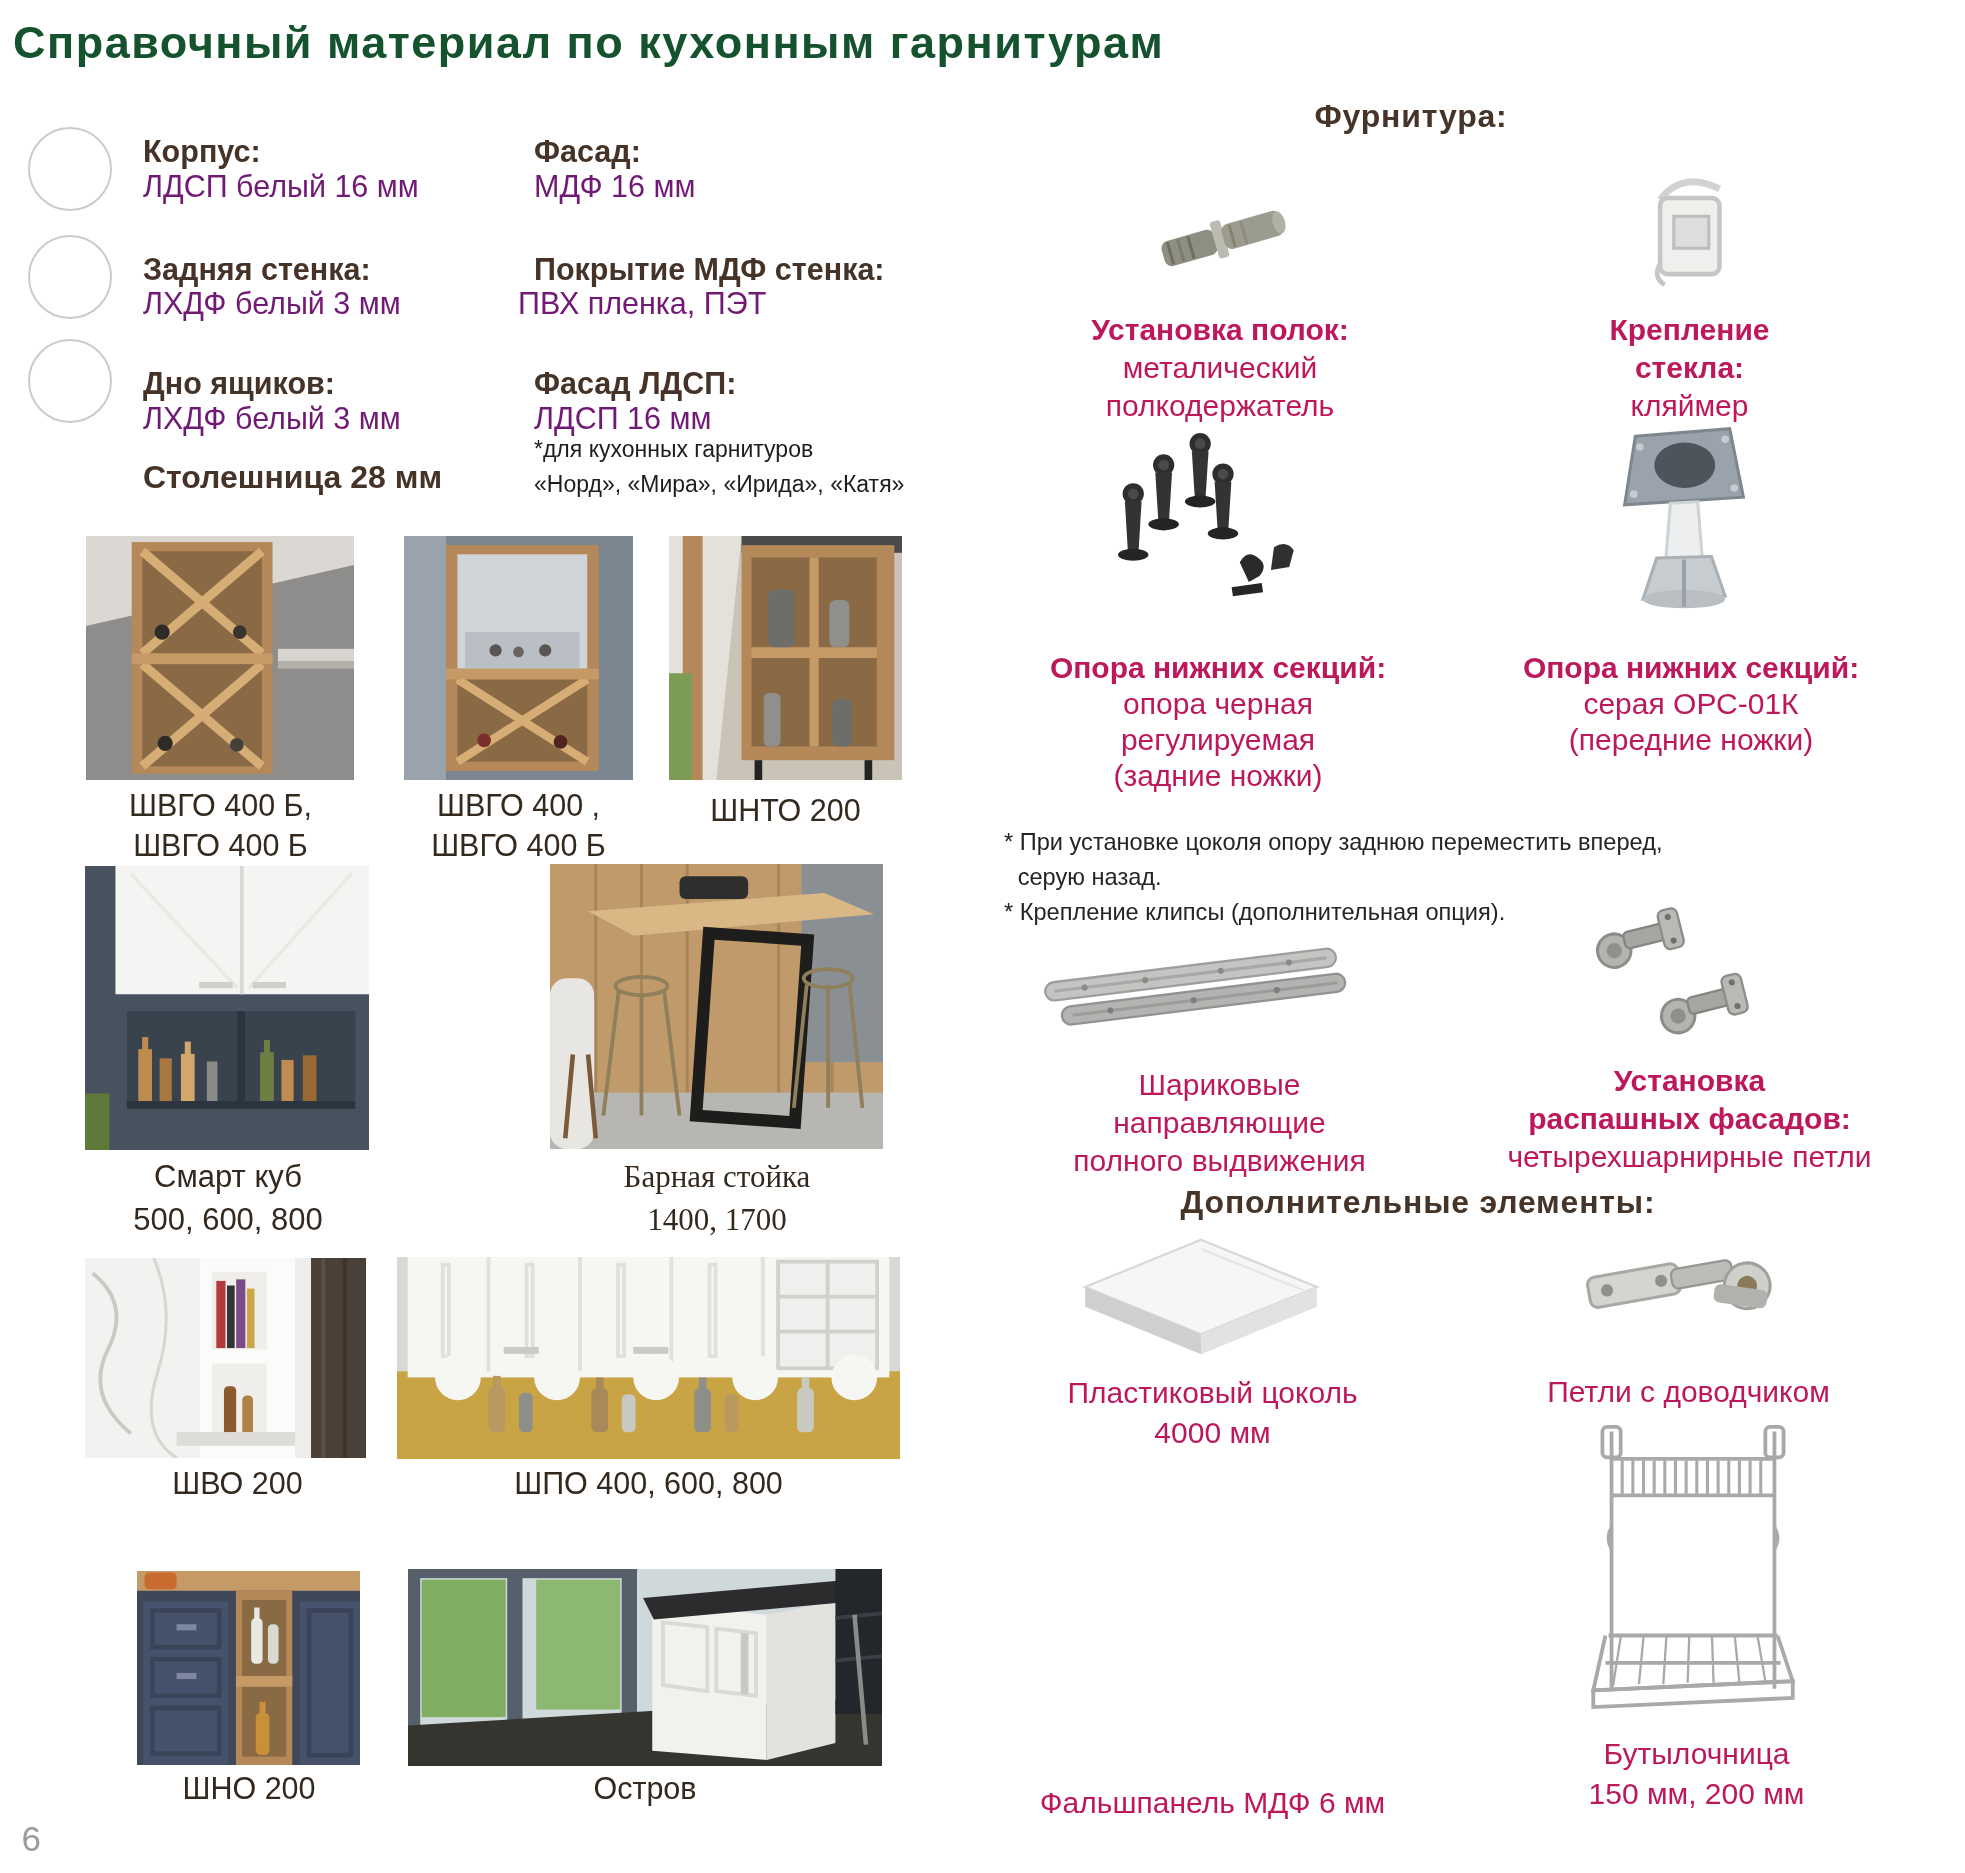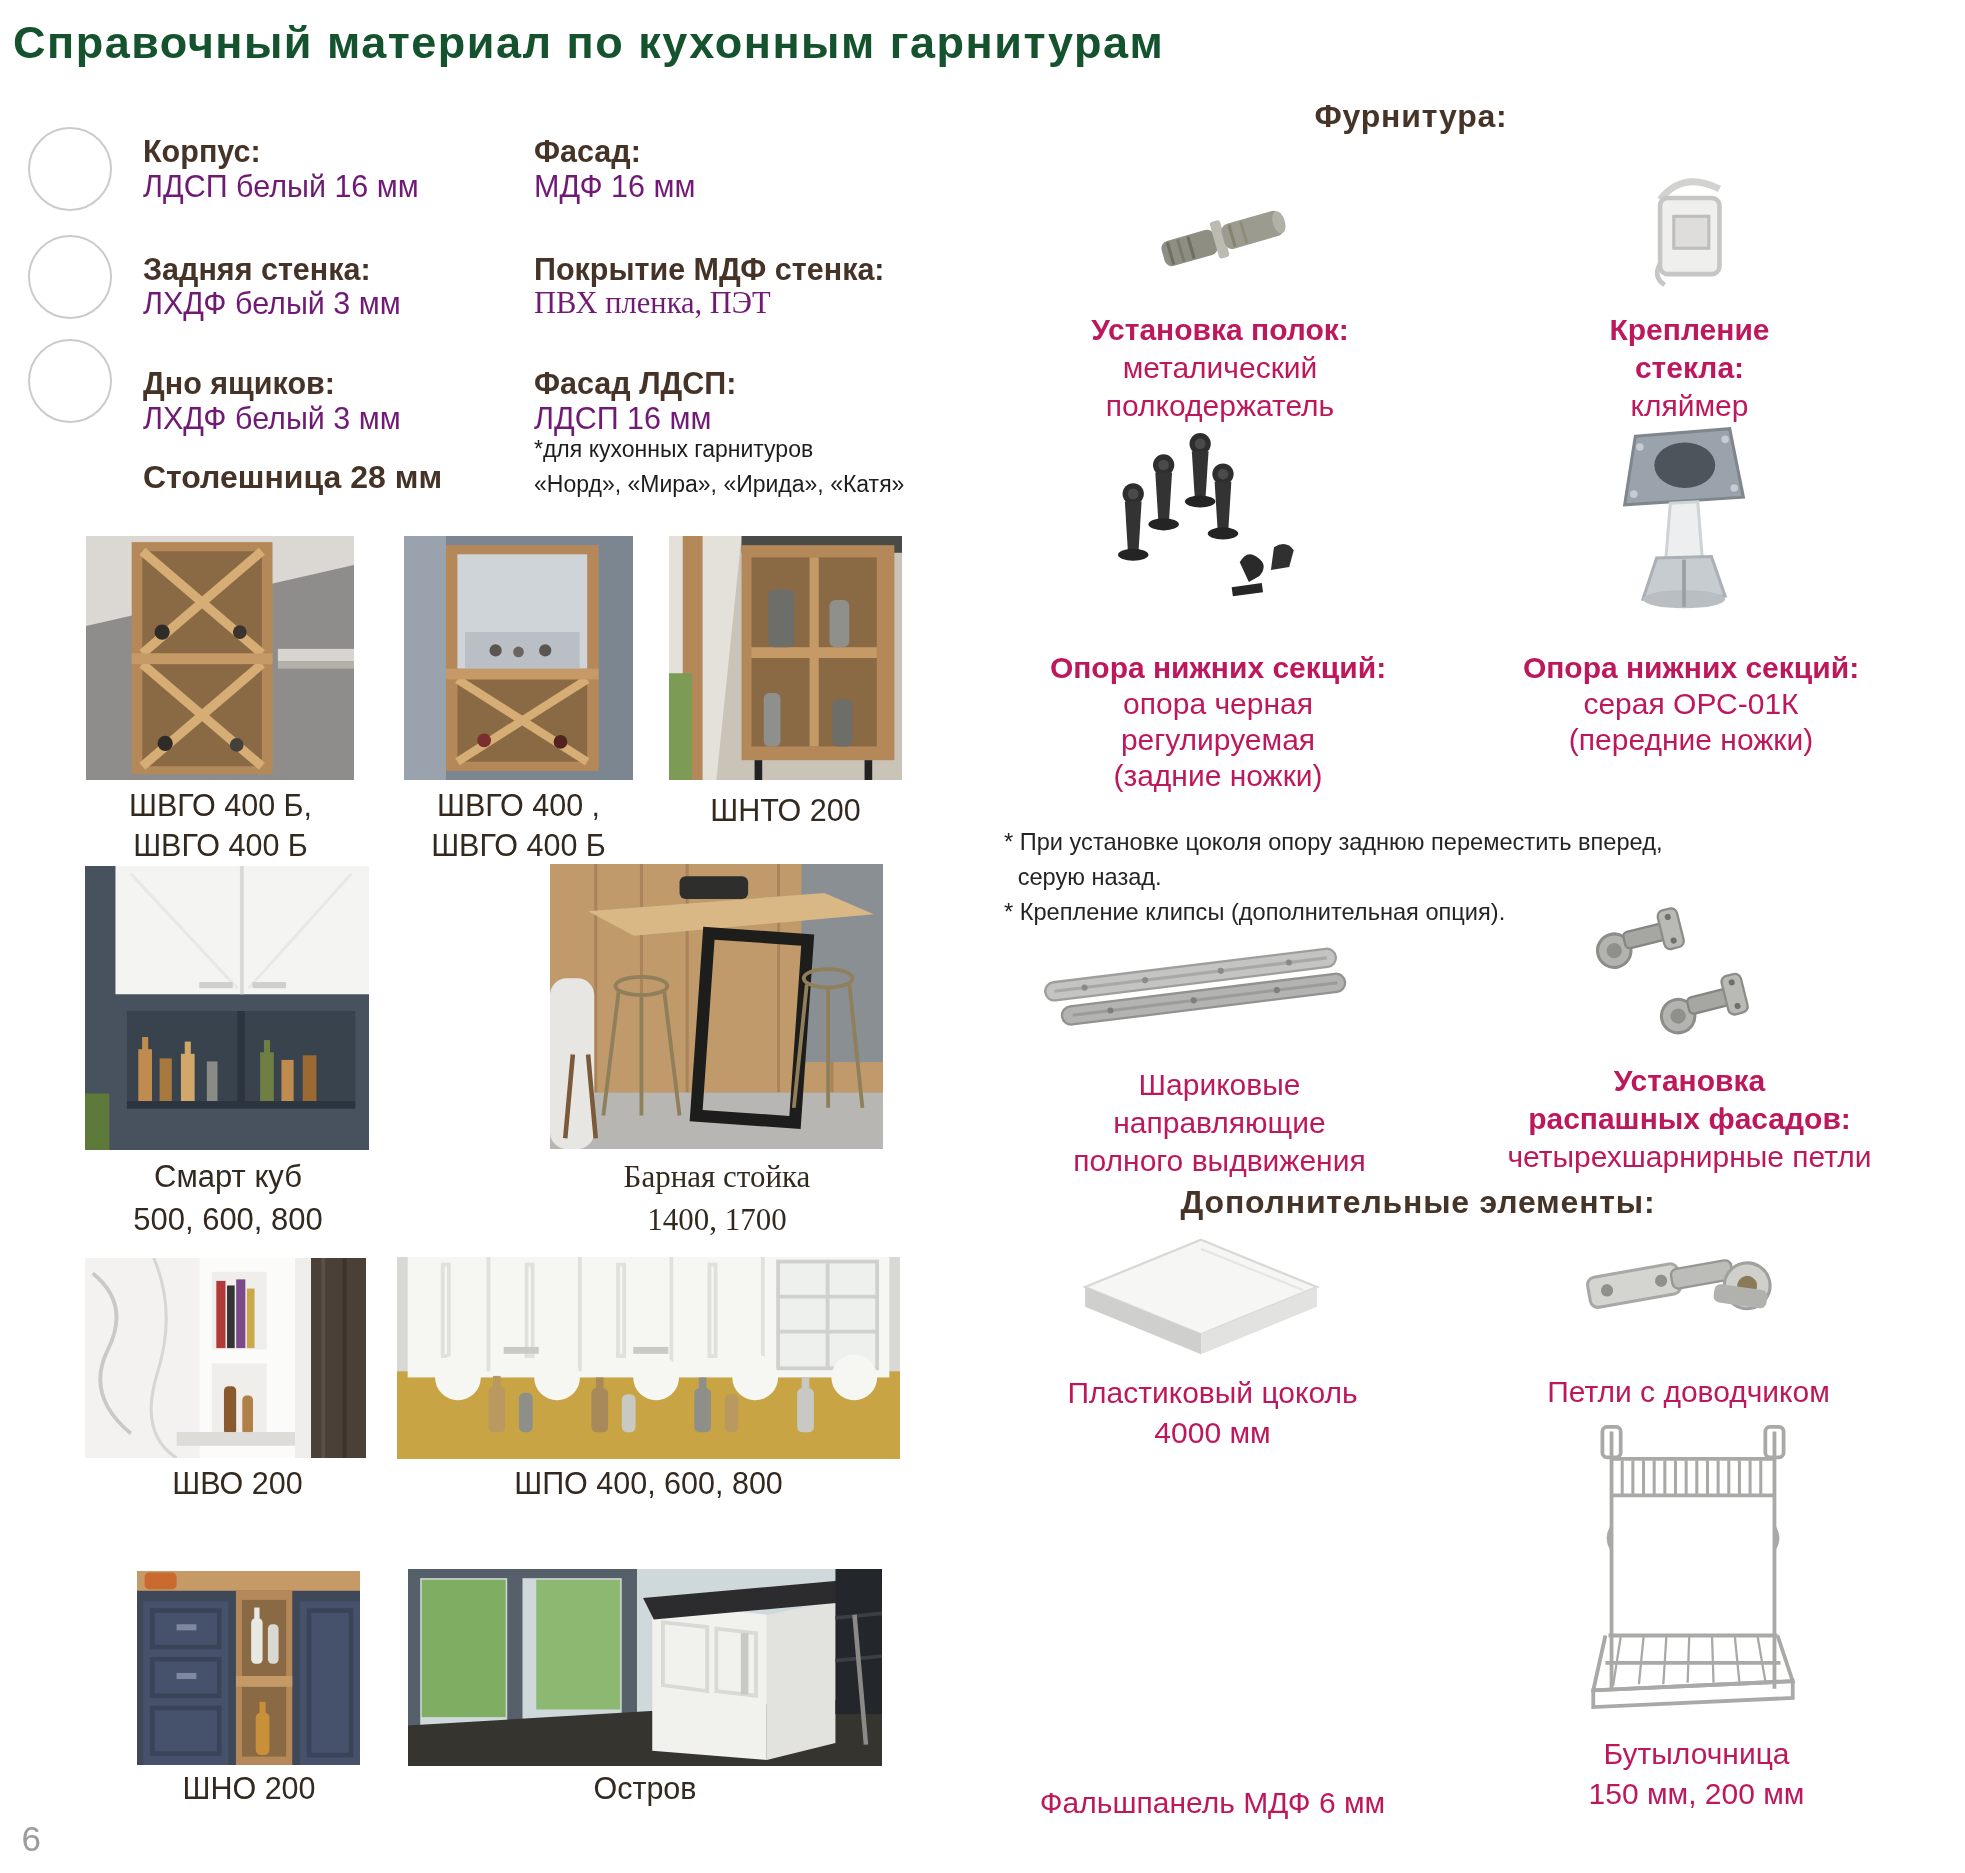--- a/index.html
+++ b/index.html
@@ -37,21 +37,21 @@
   <div class="abs spec-value" style="left:143px;top:169px;">ЛДСП белый 16 мм</div>
   <div class="abs spec-label" style="left:143px;top:252px;">Задняя стенка:</div>
   <div class="abs spec-value" style="left:143px;top:286px;">ЛХДФ белый 3 мм</div>
   <div class="abs spec-label" style="left:143px;top:366px;">Дно ящиков:</div>
   <div class="abs spec-value" style="left:143px;top:401px;">ЛХДФ белый 3 мм</div>
   <div class="abs spec-label" style="left:143px;top:459px;font-size:32px;">Столешница 28 мм</div>
 
   <div class="abs spec-label" style="left:534px;top:134px;">Фасад:</div>
   <div class="abs spec-value" style="left:534px;top:169px;">МДФ 16 мм</div>
   <div class="abs spec-label" style="left:534px;top:252px;">Покрытие МДФ стенка:</div>
-  <div class="abs spec-value" style="left:534px;top:286px;font-family:Liberation Serif, serif;">ПВХ пленка, ПЭТ</div>
+  <div class="abs spec-value" style="left:518px;top:286px;">ПВХ пленка, ПЭТ</div>
   <div class="abs spec-label" style="left:534px;top:366px;">Фасад ЛДСП:</div>
   <div class="abs spec-value" style="left:534px;top:401px;">ЛДСП 16 мм</div>
   <div class="abs spec-note" style="left:534px;top:436px;">*для кухонных гарнитуров</div>
   <div class="abs spec-note" style="left:534px;top:471px;">«Норд», «Мира», «Ирида», «Катя»</div>
 
   <div class="photo" style="left:86px;top:536px;width:268px;height:244px;">
     <svg viewBox="0 0 352 320" preserveAspectRatio="none">
       <rect width="352" height="320" fill="#8e8d8b"></rect>
       <polygon points="0,0 352,0 352,38 0,118" fill="#dbd8d4"></polygon>
       <rect x="252" y="148" width="100" height="16" fill="#d8d5d0"></rect>

